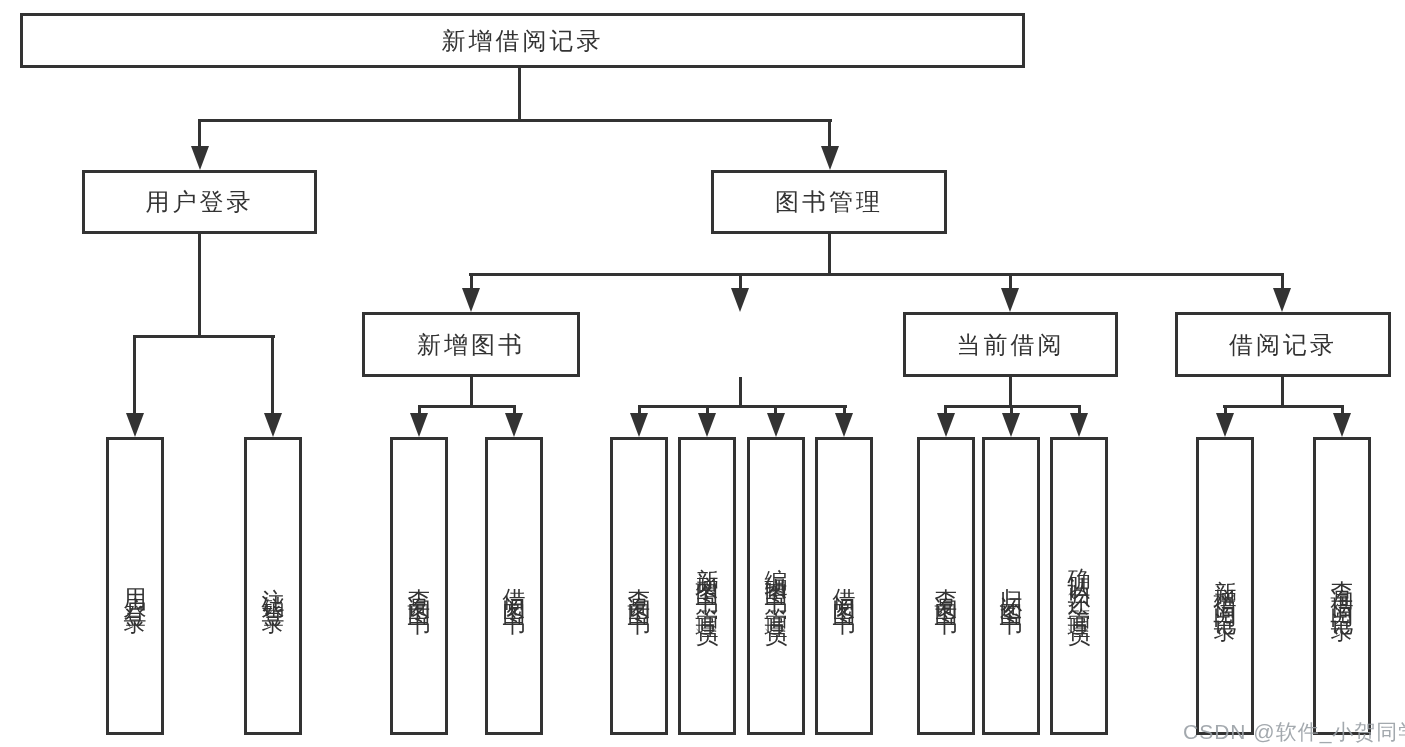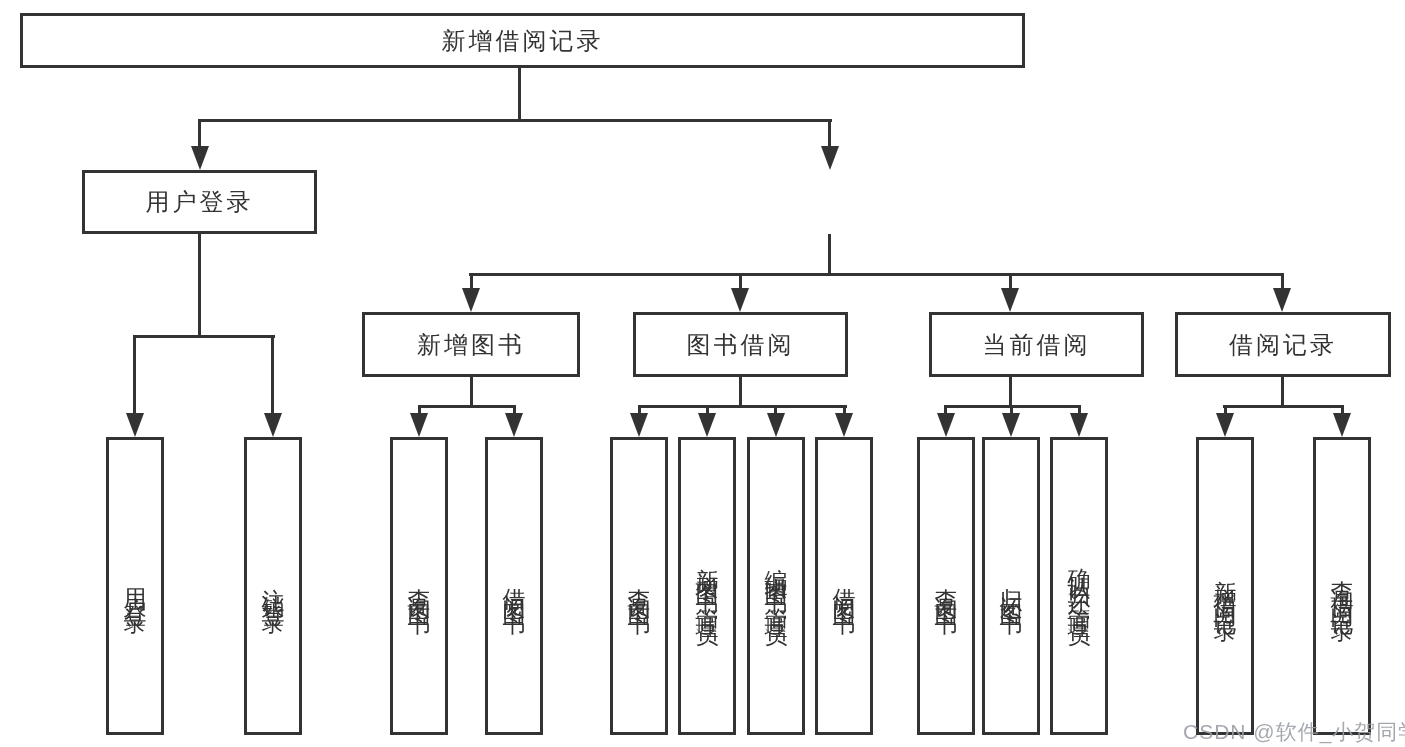--- a/index.html
+++ b/index.html
@@ -78,20 +78,23 @@
   <div class="vl" style="left:518px; top:66px; height:56px;"></div>
   <div class="hl" style="left:198px; top:119px; width:634px;"></div>
   <div class="vl" style="left:198px; top:119px; height:30px;"></div>
   <div class="ar" style="left:191px; top:146px;"></div>
   <div class="vl" style="left:828px; top:119px; height:30px;"></div>
   <div class="ar" style="left:821px; top:146px;"></div>
 
   <div class="box hbox" style="left:82px; top:170px; width:235px; height:64px;">
     <span>用户登录</span>
   </div>
+  <div class="box hbox" style="left:711px; top:170px; width:236px; height:64px;">
+    <span>图书管理</span>
+  </div>
 
   <div class="vl" style="left:198px; top:234px; height:104px;"></div>
   <div class="hl" style="left:133px; top:335px; width:142px;"></div>
   <div class="vl" style="left:133px; top:335px; height:80px;"></div>
   <div class="ar" style="left:126px; top:413px;"></div>
   <div class="vl" style="left:271px; top:335px; height:80px;"></div>
   <div class="ar" style="left:264px; top:413px;"></div>
 
   <div class="vl" style="left:828px; top:234px; height:42px;"></div>
   <div class="hl" style="left:469px; top:273px; width:814px;"></div>
@@ -100,24 +103,21 @@
   <div class="vl" style="left:739px; top:273px; height:20px;"></div>
   <div class="ar" style="left:731px; top:288px;"></div>
   <div class="vl" style="left:1009px; top:273px; height:20px;"></div>
   <div class="ar" style="left:1001px; top:288px;"></div>
   <div class="vl" style="left:1281px; top:273px; height:20px;"></div>
   <div class="ar" style="left:1273px; top:288px;"></div>
 
   <div class="box hbox" style="left:362px; top:312px; width:218px; height:65px;">
     <span>新增图书</span>
   </div>
-  <div class="box hbox" style="left:633px; top:312px; width:215px; height:65px;">
-    <span>图书借阅</span>
-  </div>
-  <div class="box hbox" style="left:903px; top:312px; width:215px; height:65px;margin-left:26px;">
+  <div class="box hbox" style="left:903px; top:312px; width:215px; height:65px;">
     <span>当前借阅</span>
   </div>
   <div class="box hbox" style="left:1175px; top:312px; width:216px; height:65px;">
     <span>借阅记录</span>
   </div>
 
   <div class="vl" style="left:470px; top:377px; height:30px;"></div>
   <div class="hl" style="left:418px; top:405px; width:98px;"></div>
   <div class="vl" style="left:418px; top:405px; height:14px;"></div>
   <div class="ar" style="left:410px; top:413px;"></div>

